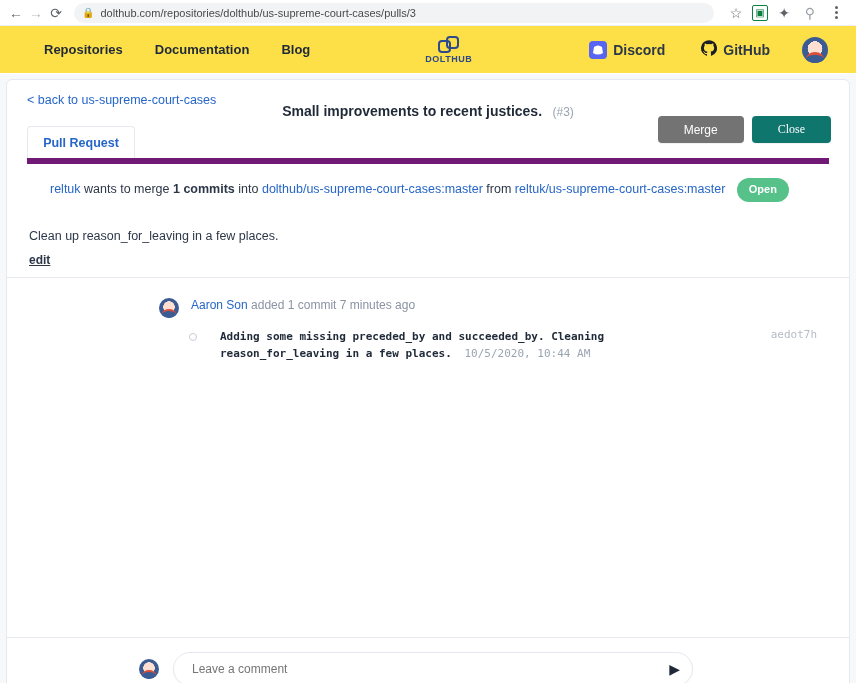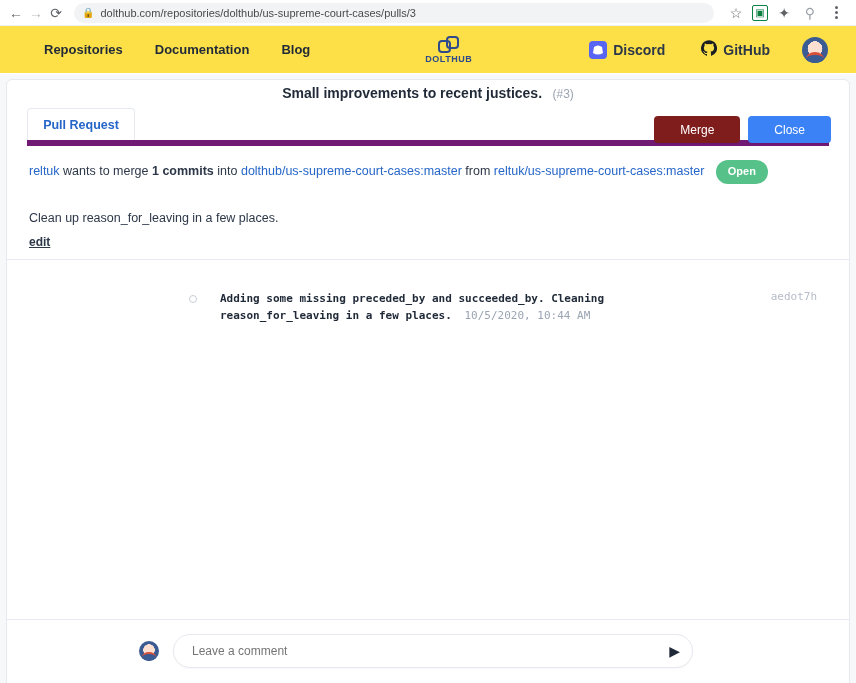--- a/index.html
+++ b/index.html
@@ -35,25 +35,25 @@
   .card-header { padding:10px 20px 0; position:relative;}
   .back-link { color:#2666c8; font-size:12.5px; font-weight:500;}
   .title-row { text-align:center; margin-top:-6px; margin-bottom:6px;}
   .pr-title { font-size:14px; font-weight:700; color:#1f2937; display:inline;}
   .pr-num { font-size:12px; color:#9aa4b2; margin-left:6px;}
   .tabs { display:flex; border-bottom:6px solid #701a75; margin-top:4px;}
   .tab { width:108px; height:32px; display:flex; align-items:center; justify-content:center; font-size:12.5px; color:#6b7280; border:1px solid #e6e9ef; border-bottom:none; border-radius:4px 4px 0 0; margin-right:-1px; background:#fafbfc;}
   .tab.active { color:#2666c8; font-weight:600; background:#fff; position:relative; z-index:2;}
   .actions { position:absolute; right:18px; top:36px; display:flex; gap:8px;}
   .btn { height:27px; padding:0 26px; border-radius:4px; font-size:12px; font-weight:500; display:flex; align-items:center; border:none; box-shadow:0 1px 1px rgba(0,0,0,0.06);}
-  .btn-merge { background:#7f1d1d; color:#fff;}
-  .btn-close { background:#3b82f6; color:#fff;}
+  .btn-merge { background:#737373; color:#fff;}
+  .btn-close { background:#0f766e; color:#fff;font-family:Liberation Serif, serif;}
 
   .pr-body { padding:14px 22px 10px; font-size:12.5px; color:#2c3748; border-bottom:1px solid #e6e9ef;}
-  .merge-line { line-height:1.6;}
+  .merge-line { line-height:1.6;margin-left:21px;}
   .merge-line .user, .merge-line .repo { color:#2666c8;}
   .merge-line .bold { font-weight:600;}
   .status-pill { display:inline-flex; background:#56c28a; color:#fff; font-size:11px; font-weight:600; padding:3px 12px; border-radius:12px; margin-left:8px; vertical-align:middle;}
   .desc { margin-top:14px; line-height:1.7;}
   .edit { text-decoration:underline; font-weight:600; font-size:12px; margin-top:6px; display:inline-block;}
 
   .activity { padding:20px 22px 10px; min-height:360px; border-bottom:1px solid #e6e9ef;}
   .act-row { display:flex; gap:12px; align-items:flex-start;}
   .act-header { font-size:12px; color:#8a93a2;}
   .act-header .name { color:#2666c8; font-weight:500;}
@@ -129,20 +129,21 @@
         <span>GitHub</span>
       </a>
       <div style="width:14px;"></div>
       <div class="avatar"></div>
     </div>
   </div>
 
   <div class="page">
     <div class="card">
       <div class="card-header">
+        <a class="back-link">&lt; back to us-supreme-court-cases</a>
         <div class="title-row">
           <span class="pr-title">Small improvements to recent justices.</span>
           <span class="pr-num">(#3)</span>
         </div>
         <div class="actions">
           <button class="btn btn-merge">Merge</button>
           <button class="btn btn-close">Close</button>
         </div>
         <div class="tabs">
           <div class="tab active">Pull Request</div>
@@ -156,20 +157,26 @@
         </div>
         <div class="desc">
           <div style="height:10px;"></div>
           <div>Clean up reason_for_leaving in a few places.</div>
         </div>
         <a class="edit">edit</a>
       </div>
 
       <div class="activity">
         <div style="padding-left:130px;">
+          <div class="act-row">
+            <div class="avatar-sm"></div>
+            <div class="act-header">
+              <a class="name">Aaron Son</a><span> added 1 commit 7 minutes ago</span>
+            </div>
+          </div>
           <div class="commit-row">
             <div class="commit-bullet"></div>
             <div class="commit-msg">
               <span>Adding some missing preceded_by and succeeded_by. Cleaning reason_for_leaving in a few places.</span>
               <span class="commit-time">10/5/2020, 10:44 AM</span>
             </div>
             <div class="commit-hash">aedot7h</div>
           </div>
         </div>
       </div>

